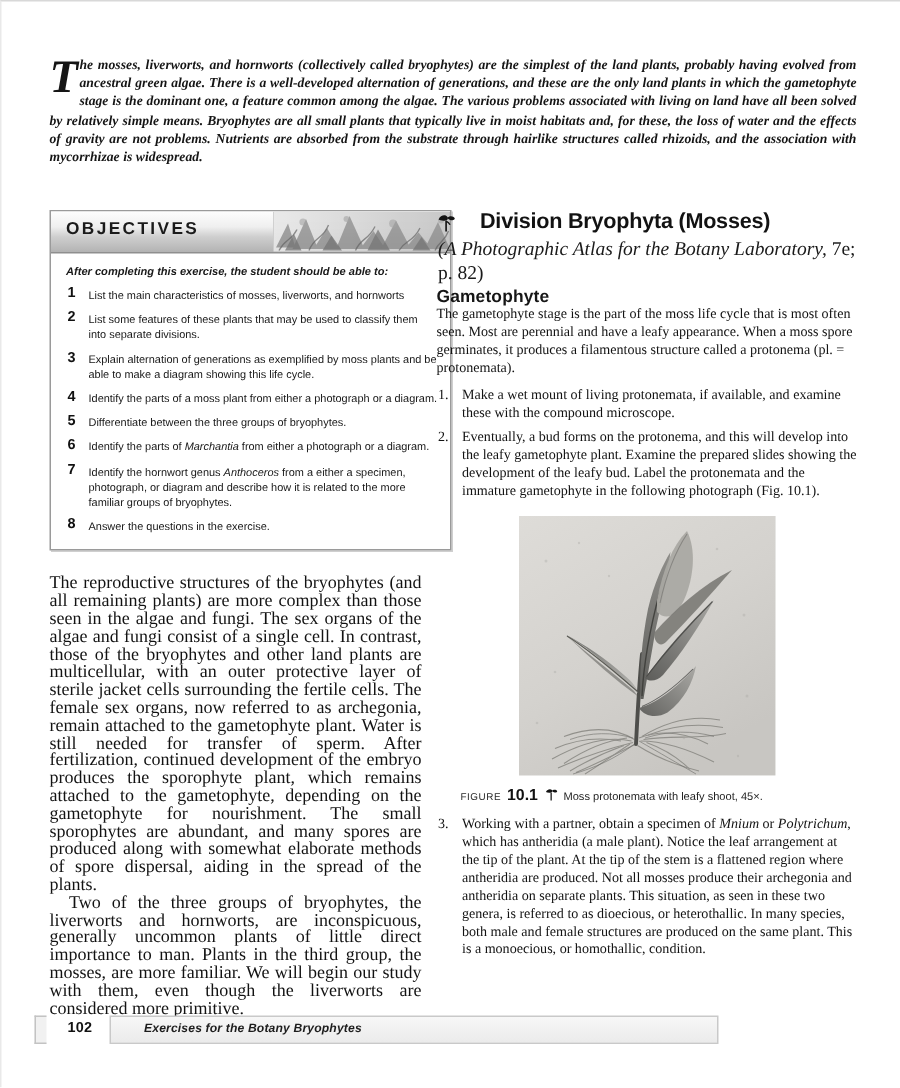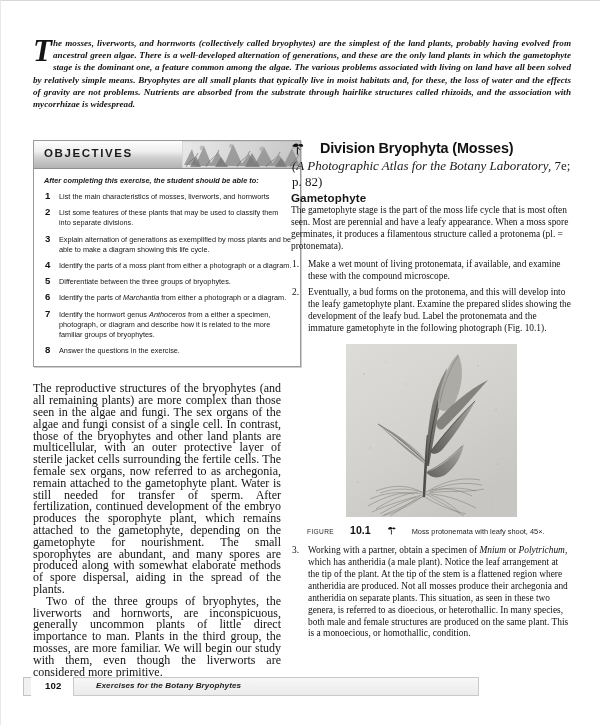--- a/index.html
+++ b/index.html
@@ -242,21 +242,21 @@
   }
   .photo-wrap svg { display: block; }
 
   .fig-caption {
     margin: 7px 0 0 0;
     font-family: "Liberation Sans", sans-serif;
     font-size: 7.4px;
     color: #1a1a1a;
     display: flex;
     align-items: baseline;
-    gap: 16px;
+    gap: 4px;
     justify-content: flex-start;
     padding-left: 16px;
   }
   .fig-label {
     font-size: 6.6px;
     letter-spacing: 0.35px;
     color: #2a2a2a;
   }
   .fig-num {
     font-weight: bold;

